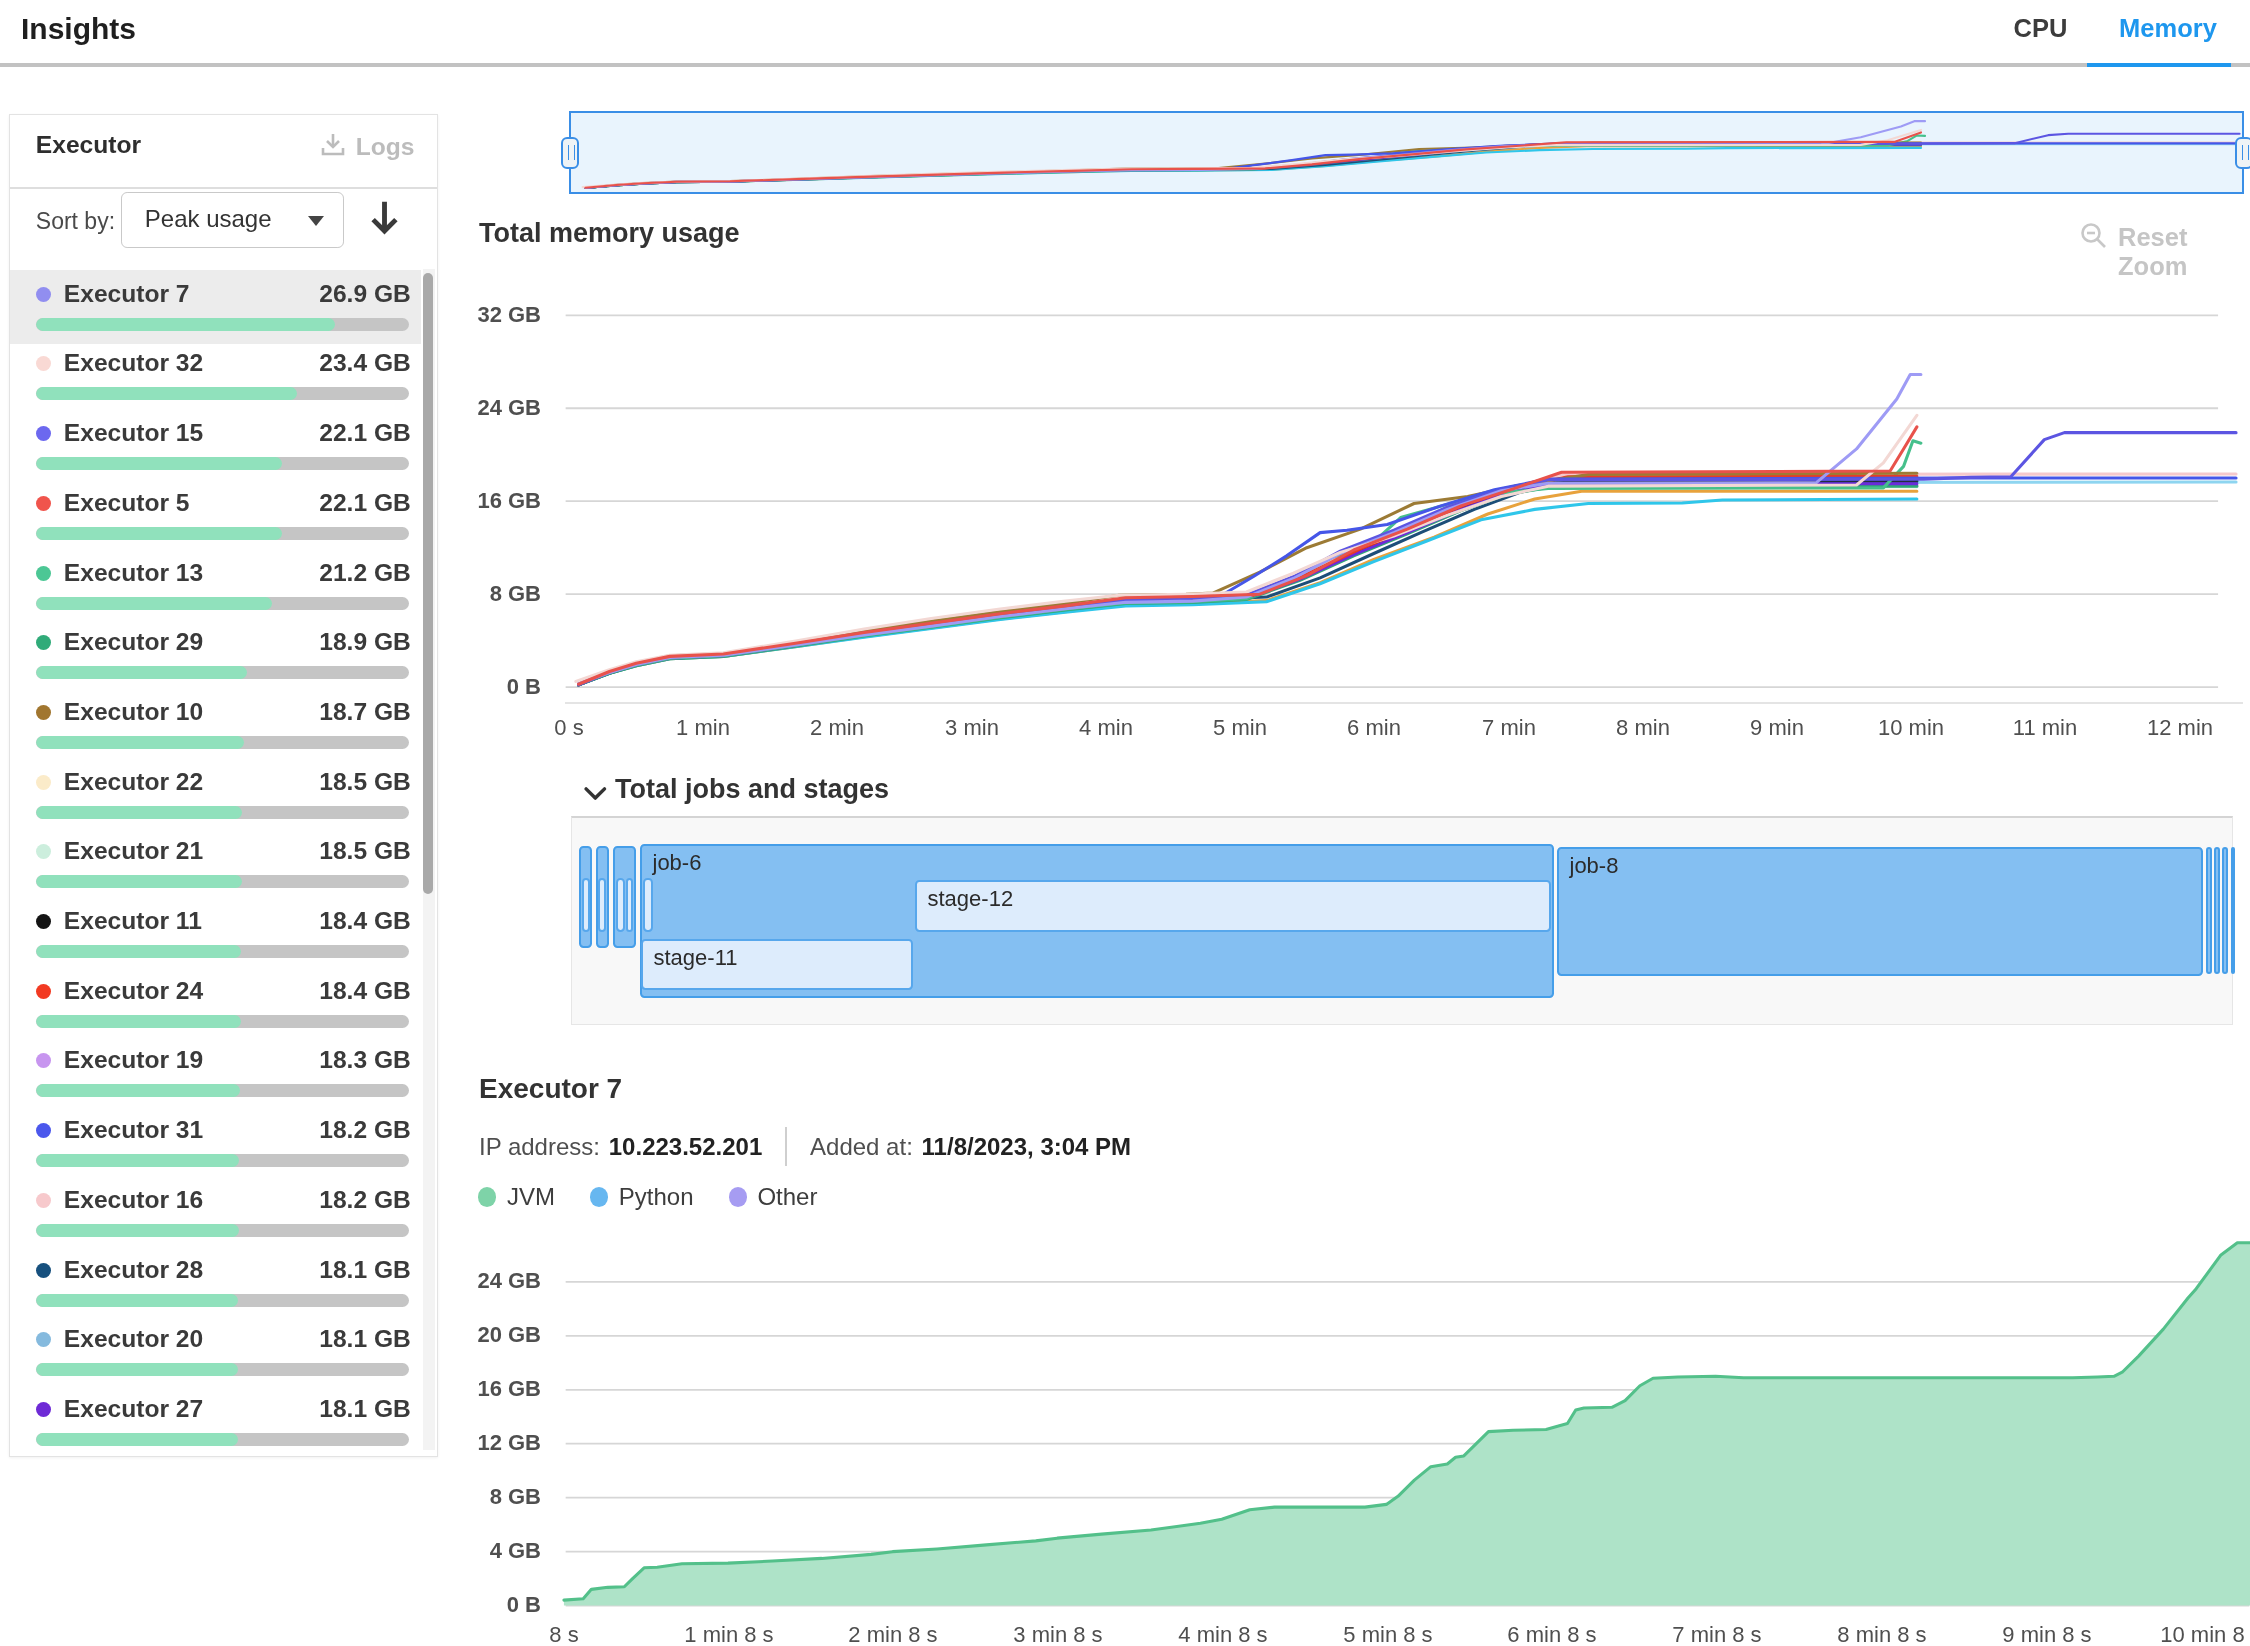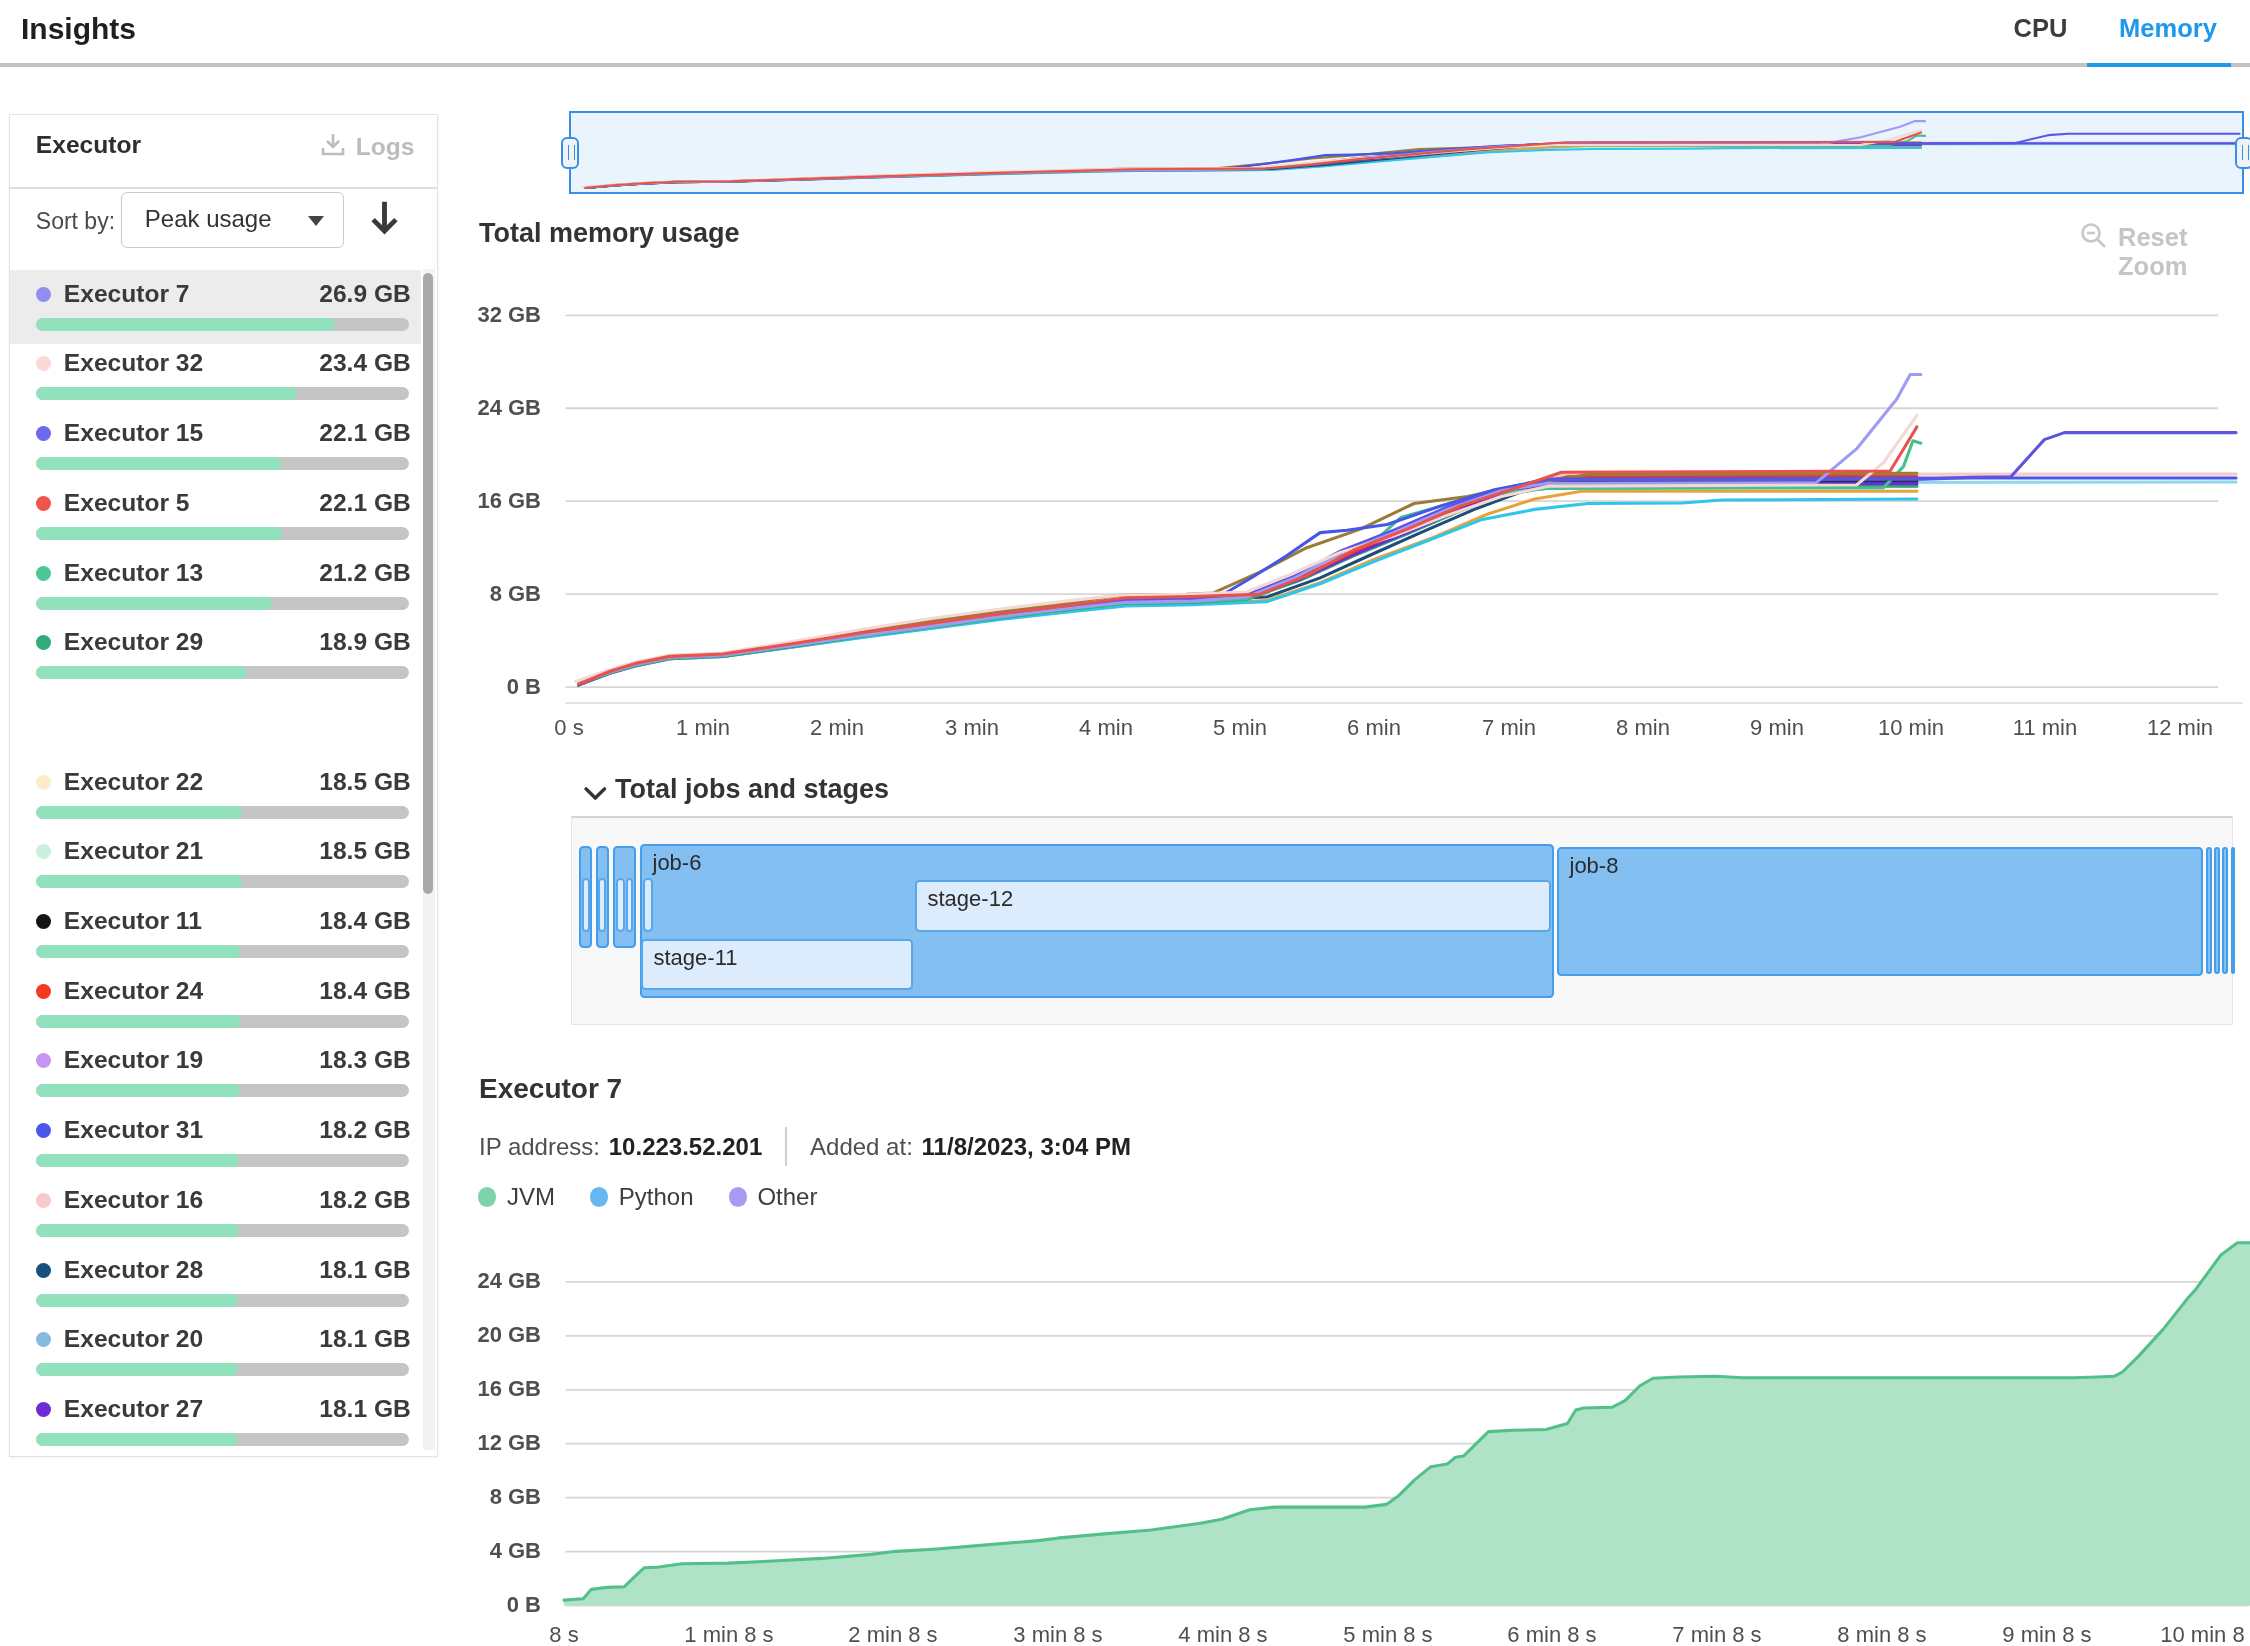--- a/index.html
+++ b/index.html
@@ -143,20 +143,29 @@
       <div class="exec-bar-fill" style="background: rgb(144, 225, 188); width: 236px;"></div>
     </div>
   </div>
       <div class="exec-item" style="top: 357px;">
 
     <div class="exec-dot" style="background: rgb(48, 171, 121);"></div>
     <div class="exec-name">Executor 29</div>
     <div class="exec-value">18.9 GB</div>
     <div class="exec-bar" style="background: rgb(197, 197, 197);">
       <div class="exec-bar-fill" style="background: rgb(144, 225, 188); width: 211px;"></div>
+    </div>
+  </div>
+      <div class="exec-item" style="top: 427px;">
+
+    <div class="exec-dot" style="background: rgb(161, 118, 47);"></div>
+    <div class="exec-name">Executor 10</div>
+    <div class="exec-value">18.7 GB</div>
+    <div class="exec-bar" style="background: rgb(197, 197, 197);">
+      <div class="exec-bar-fill" style="background: rgb(144, 225, 188); width: 208px;"></div>
     </div>
   </div>
       <div class="exec-item" style="top: 497px;">
 
     <div class="exec-dot" style="background: rgb(251, 235, 201);"></div>
     <div class="exec-name">Executor 22</div>
     <div class="exec-value">18.5 GB</div>
     <div class="exec-bar" style="background: rgb(197, 197, 197);">
       <div class="exec-bar-fill" style="background: rgb(144, 225, 188); width: 206px;"></div>
     </div>

